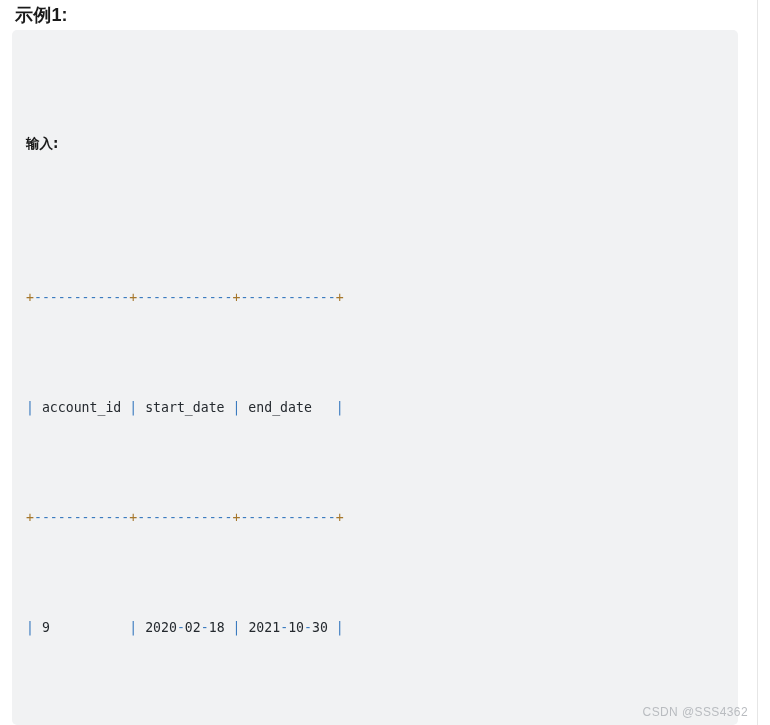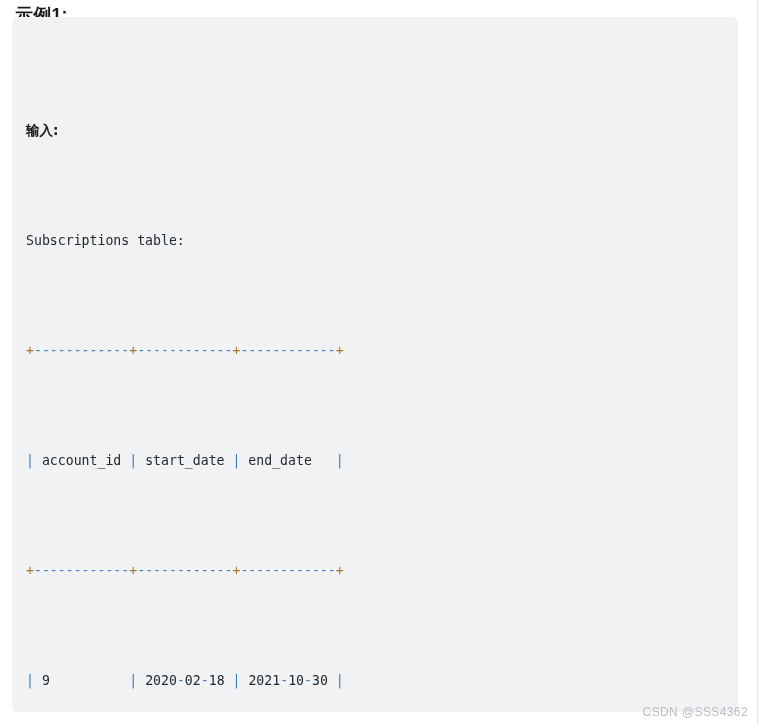--- a/index.html
+++ b/index.html
@@ -26,21 +26,21 @@
     color: #1a1a1a;
     letter-spacing: 0.2px;
     line-height: 20px;
     white-space: pre;
   }
 
   
   #code-block {
     position: absolute;
     left: 12px;
-    top: 17px;
+    top: 30px;
     width: 726px;
     height: 695px;
     background: #f1f2f3;
     border-radius: 5px;
     box-sizing: border-box;
     padding: 14px 0 0 14px;
     overflow: hidden;
   }
 
   #code-lines {
@@ -93,21 +93,20 @@
 
 <div id="page-title">示例1:</div>
 
 <div id="code-block">
   <div id="code-lines">
 
     
     <div class="line"><span class="cjk-label">输入:</span></div>
 
     
-    <div class="line"><span class="tok-plain">Subscriptions table:</span></div>
 
     
     <div class="line"><span class="tok-rule"><span style="color: rgb(166, 119, 44);">+</span><span style="color: rgb(59, 123, 191);">------------</span><span style="color: rgb(166, 119, 44);">+</span><span style="color: rgb(59, 123, 191);">------------</span><span style="color: rgb(166, 119, 44);">+</span><span style="color: rgb(59, 123, 191);">------------</span><span style="color: rgb(166, 119, 44);">+</span></span></div>
 
     
     <div class="line"><span class="tok-row"><span style="color: rgb(59, 123, 191);">|</span><span style="color: rgb(36, 41, 46);"> account_id </span><span style="color: rgb(59, 123, 191);">|</span><span style="color: rgb(36, 41, 46);"> start_date </span><span style="color: rgb(59, 123, 191);">|</span><span style="color: rgb(36, 41, 46);"> end_date   </span><span style="color: rgb(59, 123, 191);">|</span></span></div>
 
     
     <div class="line"><span class="tok-rule"><span style="color: rgb(166, 119, 44);">+</span><span style="color: rgb(59, 123, 191);">------------</span><span style="color: rgb(166, 119, 44);">+</span><span style="color: rgb(59, 123, 191);">------------</span><span style="color: rgb(166, 119, 44);">+</span><span style="color: rgb(59, 123, 191);">------------</span><span style="color: rgb(166, 119, 44);">+</span></span></div>
 

